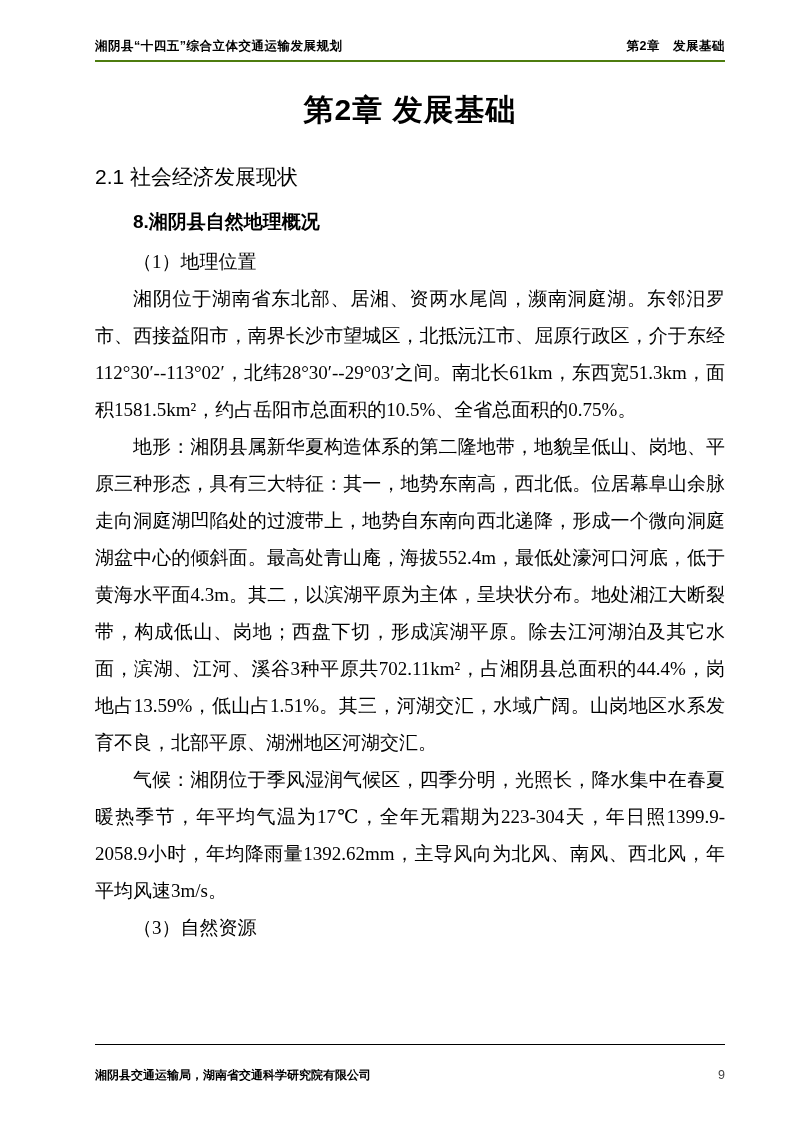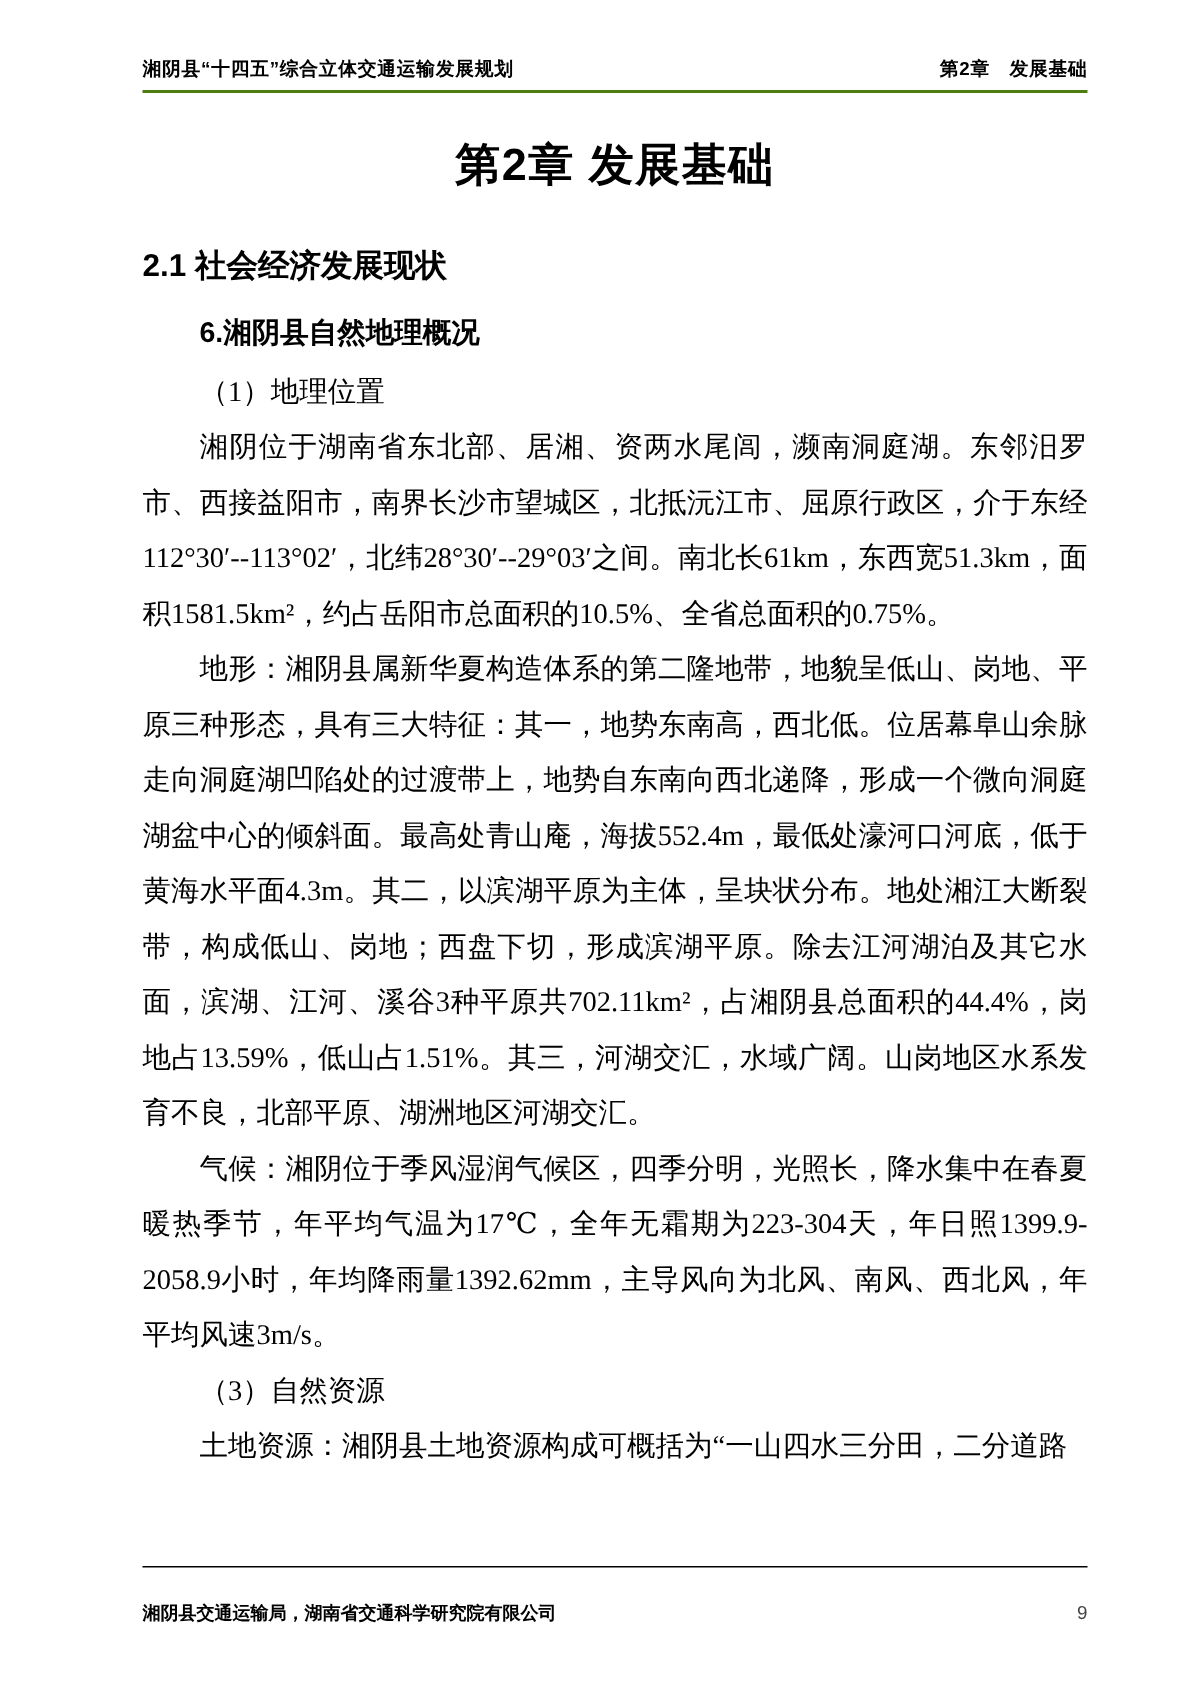--- a/index.html
+++ b/index.html
@@ -37,21 +37,21 @@
     font-family: "Liberation Sans", "DejaVu Sans", sans-serif;
     font-size: 30px;
     font-weight: bold;
     text-align: center;
     margin: 28px 0 32px 0;
     letter-spacing: 1px;
   }
   .section-title {
     font-family: "Liberation Sans", "DejaVu Sans", sans-serif;
     font-size: 21px;
-    font-weight: bold;
+    font-weight: normal;
     margin: 0 0 18px 0;
   }
   .subsection-title {
     font-family: "Liberation Sans", "DejaVu Sans", sans-serif;
     font-size: 19px;
     font-weight: bold;
     margin: 0 0 8px 0;
     text-indent: 2em;
   }
   .sub-label {
@@ -94,33 +94,32 @@
 
   <div class="page-header">
     <span class="header-left">湘阴县“十四五”综合立体交通运输发展规划</span>
     <span class="header-right">第2章　发展基础</span>
   </div>
 
   <h1 class="chapter-title">第2章 发展基础</h1>
 
   <h2 class="section-title">2.1 社会经济发展现状</h2>
 
-  <h3 class="subsection-title">6.湘阴县自然地理概况</h3>
+  <h3 class="subsection-title">8.湘阴县自然地理概况</h3>
 
   <p class="sub-label">（1）地理位置</p>
 
   <p class="para">湘阴位于湖南省东北部、居湘、资两水尾闾，濒南洞庭湖。东邻汨罗市、西接益阳市，南界长沙市望城区，北抵沅江市、屈原行政区，介于东经112°30′--113°02′，北纬28°30′--29°03′之间。南北长61km，东西宽51.3km，面积1581.5km²，约占岳阳市总面积的10.5%、全省总面积的0.75%。</p>
 
 
   <p class="para">地形：湘阴县属新华夏构造体系的第二隆地带，地貌呈低山、岗地、平原三种形态，具有三大特征：其一，地势东南高，西北低。位居幕阜山余脉走向洞庭湖凹陷处的过渡带上，地势自东南向西北递降，形成一个微向洞庭湖盆中心的倾斜面。最高处青山庵，海拔552.4m，最低处濠河口河底，低于黄海水平面4.3m。其二，以滨湖平原为主体，呈块状分布。地处湘江大断裂带，构成低山、岗地；西盘下切，形成滨湖平原。除去江河湖泊及其它水面，滨湖、江河、溪谷3种平原共702.11km²，占湘阴县总面积的44.4%，岗地占13.59%，低山占1.51%。其三，河湖交汇，水域广阔。山岗地区水系发育不良，北部平原、湖洲地区河湖交汇。</p>
 
   <p class="para">气候：湘阴位于季风湿润气候区，四季分明，光照长，降水集中在春夏暖热季节，年平均气温为17℃，全年无霜期为223-304天，年日照1399.9-2058.9小时，年均降雨量1392.62mm，主导风向为北风、南风、西北风，年平均风速3m/s。</p>
 
   <p class="sub-label">（3）自然资源</p>
 
-  <p class="para">土地资源：湘阴县土地资源构成可概括为“一山四水三分田，二分道路</p>
 
   <div class="page-footer">
     <span class="footer-left">湘阴县交通运输局，湖南省交通科学研究院有限公司</span>
     <span class="page-num">9</span>
   </div>
 
 </div>
 
 </body></html>

